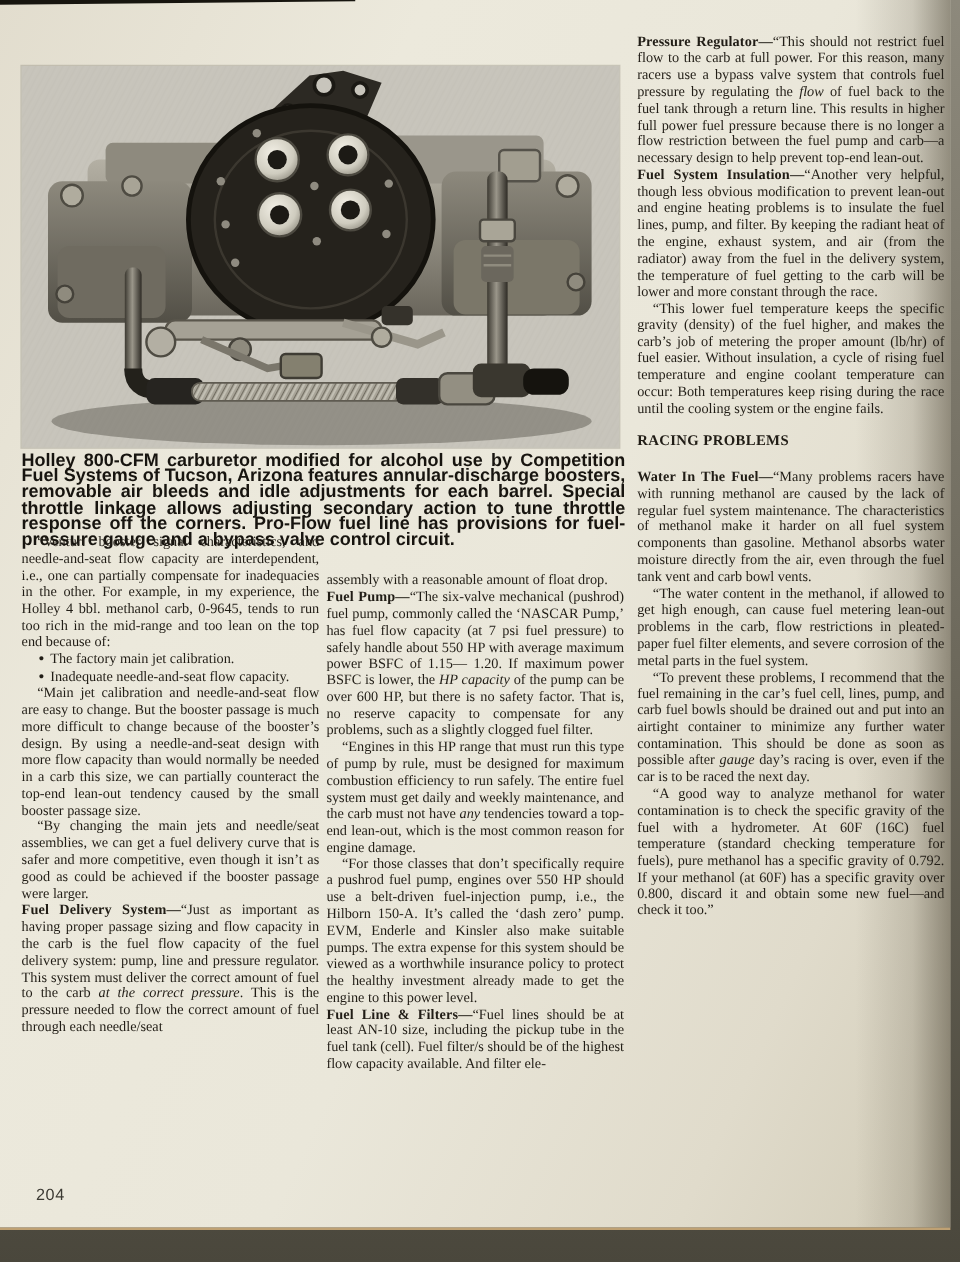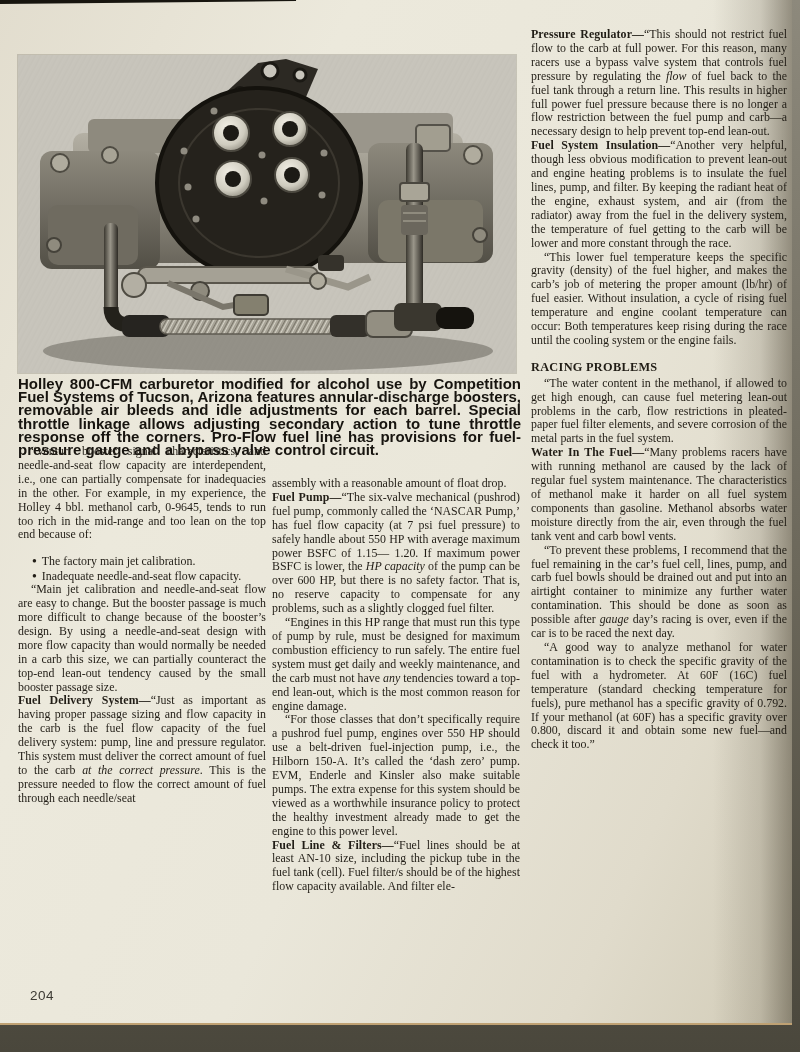--- a/index.html
+++ b/index.html
@@ -32,26 +32,26 @@
   .col{
     position:absolute;color:#211d16;
     font-size:11.9px;line-height:13.9px;text-align:justify;
   }
   .col-left{left:18px;top:445px;width:248px;}
   .col-middle{left:272px;top:477px;width:248px;}
   .col-right{left:531px;top:28px;width:256px;}
   .para{margin:0;}
   .para.indent{text-indent:13px;}
   .para b{letter-spacing:0.1px;}
-  .bullet-list{margin:12px 0 0 2px;}
+  .bullet-list{margin:0 0 0 2px;}
   .bullet{padding-left:26px;text-indent:-14px;text-align:left;}
   .bullet .dot{font-size:8px;vertical-align:1.5px;padding-right:5px;}
   .col-heading{
     font-weight:bold;letter-spacing:0.3px;font-size:12.3px;
-    margin-top:13px;margin-bottom:2px;text-align:left;
+    margin-top:13px;margin-bottom:16px;text-align:left;
   }
   .page-number{
     position:absolute;left:30px;top:988px;
     font-family:"Liberation Sans",sans-serif;font-weight:400;
     font-size:13.5px;color:#3c3a33;letter-spacing:0.5px;
   }
 </style>
 </head>
 <body>
 
@@ -181,34 +181,35 @@
 
   <div class="caption">Holley 800-CFM carburetor modified for alcohol use by Competition Fuel Systems of Tucson, Arizona features annular-discharge boosters, removable air bleeds and idle adjustments for each barrel. Special throttle linkage allows adjusting secondary action to tune throttle response off the corners. Pro-Flow fuel line has provisions for fuel-pressure gauge and a bypass valve control circuit.</div>
 
   <div class="col col-left">
       <div class="para indent">“Venturi booster signal characteristics, and needle-and-seat flow capacity are interdependent, i.e., one can partially compensate for inadequacies in the other. For example, in my experience, the Holley 4 bbl. methanol carb, 0-9645, tends to run too rich in the mid-range and too lean on the top end because of:</div>
       <div class="bullet-list">
         <div class="bullet"><span class="dot">●</span><span>The factory main jet calibration.</span></div>
         <div class="bullet"><span class="dot">●</span><span>Inadequate needle-and-seat flow capacity.</span></div>
       </div>
       <div class="para indent">“Main jet calibration and needle-and-seat flow are easy to change. But the booster passage is much more difficult to change because of the booster’s design. By using a needle-and-seat design with more flow capacity than would normally be needed in a carb this size, we can partially counteract the top-end lean-out tendency caused by the small booster passage size.</div>
+      <div class="para indent">“By changing the main jets and needle/seat assemblies, we can get a fuel delivery curve that is safer and more competitive, even though it isn’t as good as could be achieved if the booster passage were larger.</div>
       <div class="para"><b>Fuel Delivery System—</b>“Just as important as having proper passage sizing and flow capacity in the carb is the fuel flow capacity of the fuel delivery system: pump, line and pressure regulator. This system must deliver the correct amount of fuel to the carb <i>at the correct pressure</i>. This is the pressure needed to flow the correct amount of fuel through each needle/seat</div>
     </div>
   <div class="col col-middle">
       <div class="para">assembly with a reasonable amount of float drop.</div>
       <div class="para"><b>Fuel Pump—</b>“The six-valve mechanical (pushrod) fuel pump, commonly called the ‘NASCAR Pump,’ has fuel flow capacity (at 7 psi fuel pressure) to safely handle about 550 HP with average maximum power BSFC of 1.15— 1.20. If maximum power BSFC is lower, the <i>HP capacity</i> of the pump can be over 600 HP, but there is no safety factor. That is, no reserve capacity to compensate for any problems, such as a slightly clogged fuel filter.</div>
       <div class="para indent">“Engines in this HP range that must run this type of pump by rule, must be designed for maximum combustion efficiency to run safely. The entire fuel system must get daily and weekly maintenance, and the carb must not have <i>any</i> tendencies toward a top-end lean-out, which is the most common reason for engine damage.</div>
       <div class="para indent">“For those classes that don’t specifically require a pushrod fuel pump, engines over 550 HP should use a belt-driven fuel-injection pump, i.e., the Hilborn 150-A. It’s called the ‘dash zero’ pump. EVM, Enderle and Kinsler also make suitable pumps. The extra expense for this system should be viewed as a worthwhile insurance policy to protect the healthy investment already made to get the engine to this power level.</div>
       <div class="para"><b>Fuel Line &amp; Filters—</b>“Fuel lines should be at least AN-10 size, including the pickup tube in the fuel tank (cell). Fuel filter/s should be of the highest flow capacity available. And filter ele-</div>
     </div>
   <div class="col col-right">
       <div class="para"><b>Pressure Regulator—</b>“This should not restrict fuel flow to the carb at full power. For this reason, many racers use a bypass valve system that controls fuel pressure by regulating the <i>flow</i> of fuel back to the fuel tank through a return line. This results in higher full power fuel pressure because there is no longer a flow restriction between the fuel pump and carb—a necessary design to help prevent top-end lean-out.</div>
       <div class="para"><b>Fuel System Insulation—</b>“Another very helpful, though less obvious modification to prevent lean-out and engine heating problems is to insulate the fuel lines, pump, and filter. By keeping the radiant heat of the engine, exhaust system, and air (from the radiator) away from the fuel in the delivery system, the temperature of fuel getting to the carb will be lower and more constant through the race.</div>
       <div class="para indent">“This lower fuel temperature keeps the specific gravity (density) of the fuel higher, and makes the carb’s job of metering the proper amount (lb/hr) of fuel easier. Without insulation, a cycle of rising fuel temperature and engine coolant temperature can occur: Both temperatures keep rising during the race until the cooling system or the engine fails.</div>
       <div class="col-heading">RACING PROBLEMS</div>
+      <div class="para"><b>Water In The Fuel—</b>“Many problems racers have with running methanol are caused by the lack of regular fuel system maintenance. The characteristics of methanol make it harder on all fuel system components than gasoline. Methanol absorbs water moisture directly from the air, even through the fuel tank vent and carb bowl vents.</div>
       <div class="para indent">“The water content in the methanol, if allowed to get high enough, can cause fuel metering lean-out problems in the carb, flow restrictions in pleated-paper fuel filter elements, and severe corrosion of the metal parts in the fuel system.</div>
-      <div class="para"><b>Water In The Fuel—</b>“Many problems racers have with running methanol are caused by the lack of regular fuel system maintenance. The characteristics of methanol make it harder on all fuel system components than gasoline. Methanol absorbs water moisture directly from the air, even through the fuel tank vent and carb bowl vents.</div>
       <div class="para indent">“To prevent these problems, I recommend that the fuel remaining in the car’s fuel cell, lines, pump, and carb fuel bowls should be drained out and put into an airtight container to minimize any further water contamination. This should be done as soon as possible after <i>gauge</i> day’s racing is over, even if the car is to be raced the next day.</div>
       <div class="para indent">“A good way to analyze methanol for water contamination is to check the specific gravity of the fuel with a hydrometer. At 60F (16C) fuel temperature (standard checking temperature for fuels), pure methanol has a specific gravity of 0.792. If your methanol (at 60F) has a specific gravity over 0.800, discard it and obtain some new fuel—and check it too.”</div>
     </div>
 
   <div class="page-number">204</div>
 </div>
 
 </body></html>

